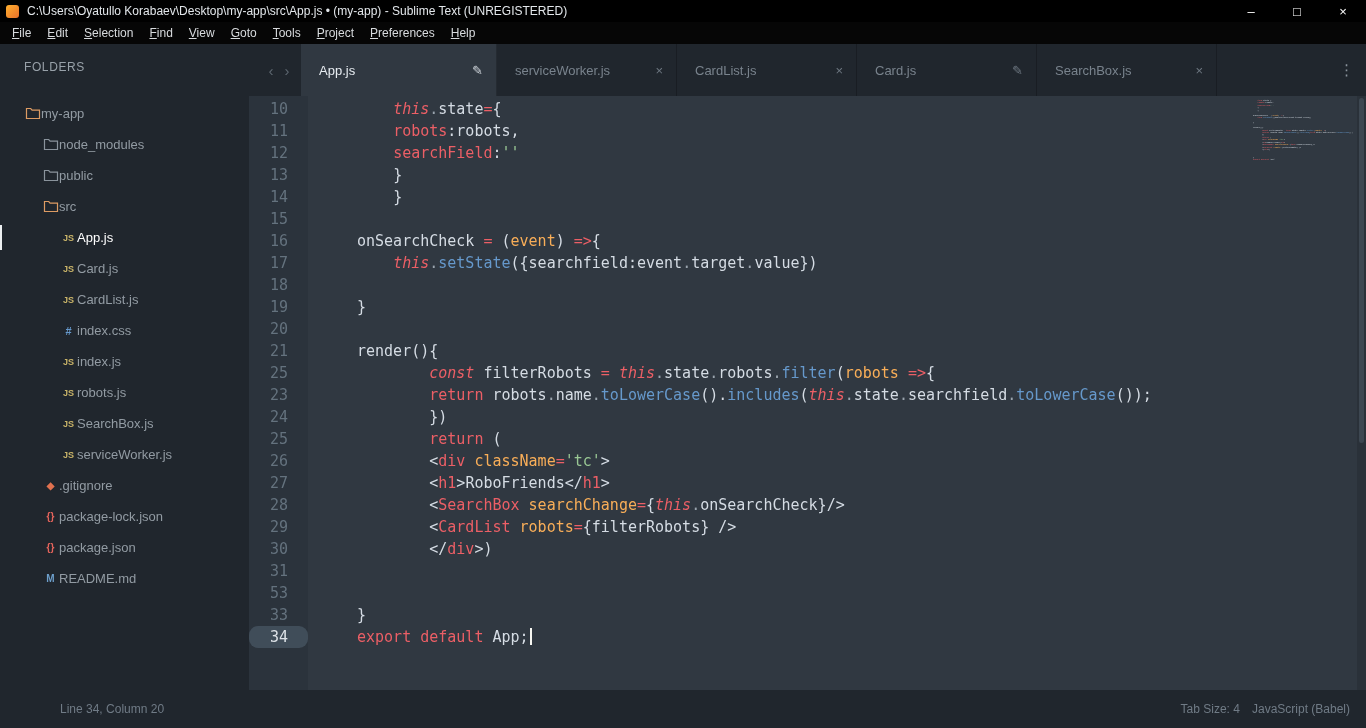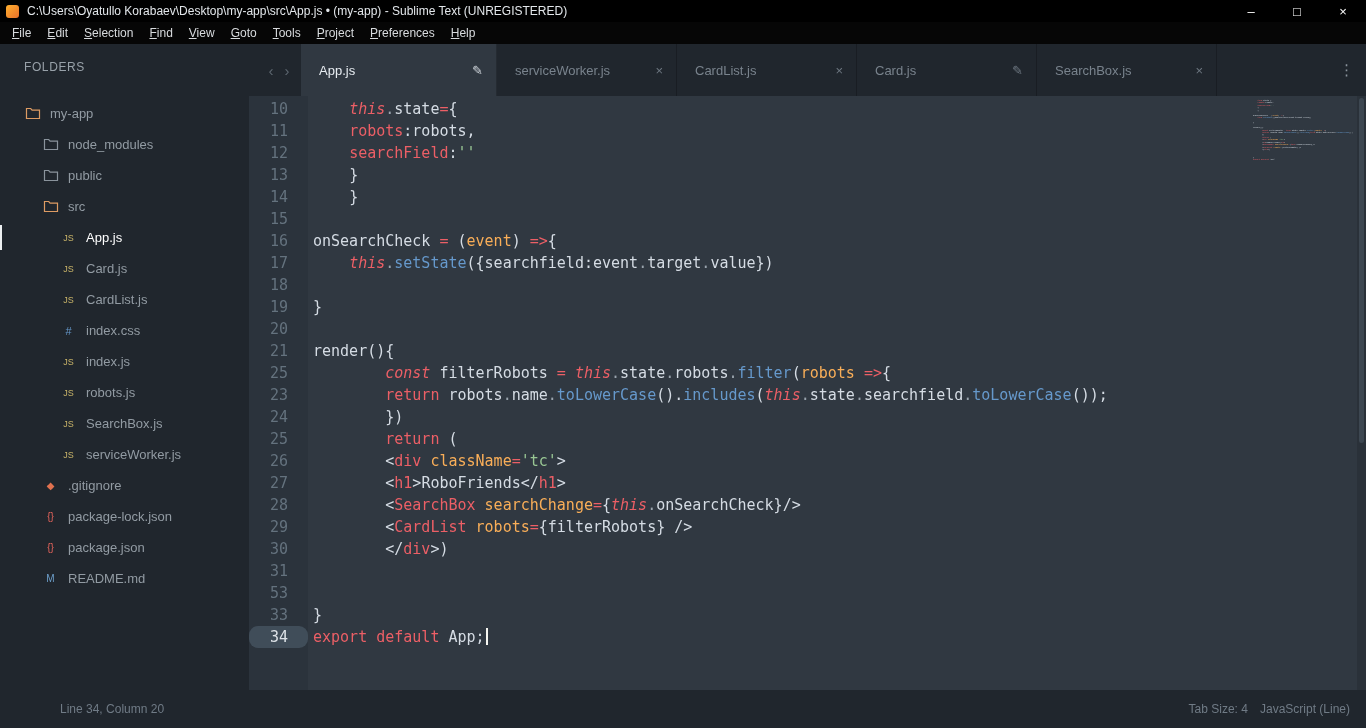--- a/index.html
+++ b/index.html
@@ -20,21 +20,21 @@
   .menu-item::first-letter { text-decoration:underline; }
 
   .main { flex:1; display:flex; min-height:0; }
 
   
   .sidebar { width:249px; flex:none; background:#20262d; overflow:hidden; }
   .folders-header { color:#98a1a9; font-size:12px; letter-spacing:.6px; margin:16px 0 24px 24px; }
   .tree-row { height:31px; display:flex; align-items:center; position:relative; color:#929ba3; font-size:13px; }
   .tree-row.selected .tree-label { color:#ffffff; }
   .sel-bar { position:absolute; left:0; top:3px; bottom:3px; width:2px; background:#eceff1; }
-  .ic { width:17px; margin-right:9px; flex:none; display:inline-flex; align-items:center; justify-content:center; font-weight:normal; font-size:9px; }
+  .ic { width:17px; flex:none; display:inline-flex; align-items:center; justify-content:center; font-weight:bold; font-size:9px; }
   .ic svg { display:block; }
   .ic-js   { color:#c9b469; }
   .ic-css  { color:#6699cc; font-size:11px; }
   .ic-git  { color:#e0714f; font-size:10px; }
   .ic-json { color:#e6645c; font-size:10px; }
   .ic-md   { color:#6d9fcb; font-size:10px; }
   .tree-label { white-space:nowrap; }
 
   
   .editor-col { flex:1; display:flex; flex-direction:column; min-width:0; }
@@ -47,21 +47,21 @@
   .tab-label { flex:1; white-space:nowrap; overflow:hidden; }
   .tab-ico { flex:none; font-size:13px; color:#6d7781; }
   .tab.active .tab-ico { color:#cfd5db; }
   .overflow-ico { position:absolute; right:12px; top:50%; transform:translateY(-50%); color:#8b949d; font-size:15px; }
 
   
   .editor { flex:1; position:relative; overflow:hidden;
             background:linear-gradient(90deg,#2b333c 59px,#303841 59px);
             font-family:"DejaVu Sans Mono","Liberation Mono",monospace; font-size:15px; line-height:22px; }
   .codelines { padding-top:2px; }
-  .row { display:flex; height:22px; }
+  .row { display:flex; height:22px;gap:44px; }
   .gutter-cell { width:59px; flex:none; text-align:right; padding-right:20px; color:#64727e; }
   .gutter-cell.cur { background:#404d59; color:#dde2e7;border-radius:9px; }
   .code-cell { white-space:pre; padding-left:5px; }
   .tk-w { color:#d5dce4; }
   .tk-d { color:#9aa4ae; }
   .tk-k { color:#ec5f66; font-style:italic; }
   .tk-r { color:#ec5f66; }
   .tk-o { color:#f9ae58; }
   .tk-g { color:#99c794; }
   .tk-b { color:#6699cc; }
@@ -333,17 +333,17 @@
             <div class="vhandle"></div>
           </div>
       </div>
     </section>
   </div>
 
   <footer class="statusbar">
     <span class="st-left">Line 34, Column 20</span>
     <span class="st-right">
       <span>Tab Size: 4</span>
-      <span>JavaScript (Line)</span>
+      <span>JavaScript (Babel)</span>
     </span>
   </footer>
 
 </div>
 
 </body></html>

